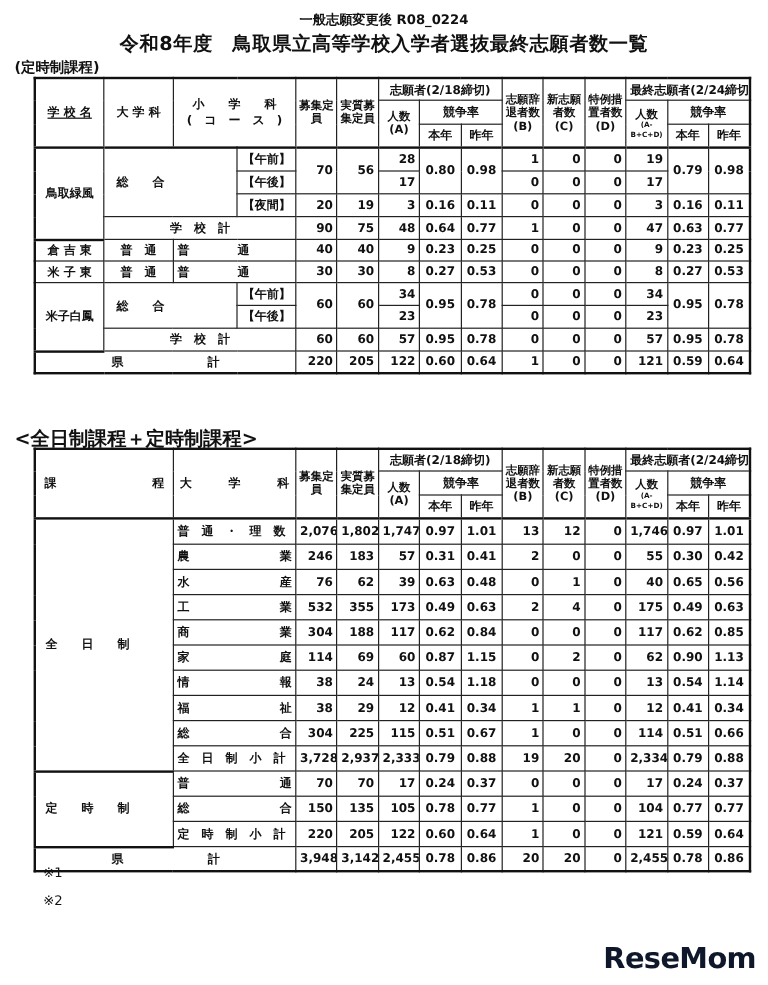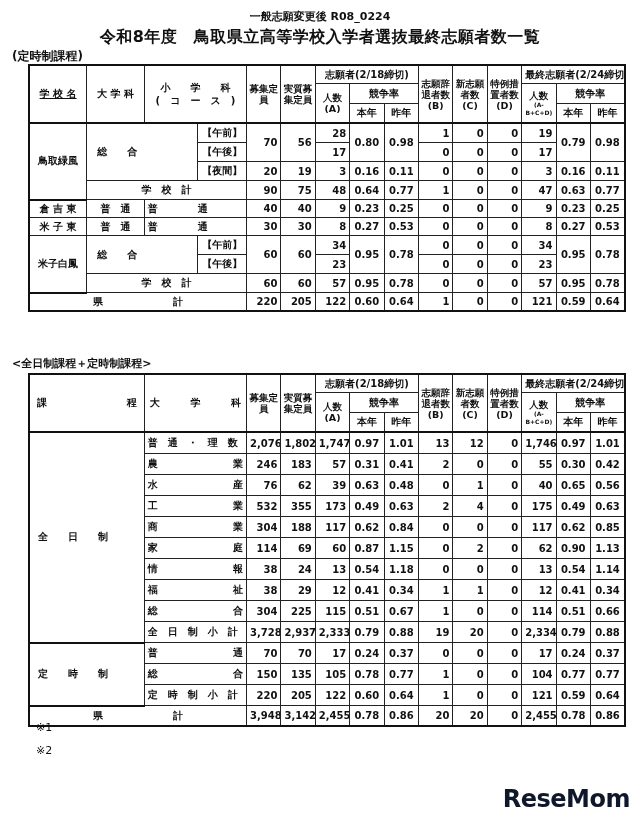--- a/index.html
+++ b/index.html
@@ -217,21 +217,21 @@
     <td class="n">1</td>
     <td class="n">0</td>
     <td class="n">0</td>
     <td class="n">121</td>
     <td class="c">0.59</td>
     <td class="c">0.64</td>
   </tr>
 </tbody>
   </table>
 
-<div class="section" style="top:356px;font-size:11px;">&lt;全日制課程＋定時制課程&gt;</div>
+<div class="section" style="top:356px;font-size:16px;">&lt;全日制課程＋定時制課程&gt;</div>
 <table class="t" style="top:373px;width:598px;">
   <colgroup>
     <col style="width:114px">
       <col style="width:101px">
     <col style="width:34px">
       <col style="width:34px">
       <col style="width:34px">
       <col style="width:34px">
       <col style="width:34px">
     <col style="width:34px">

